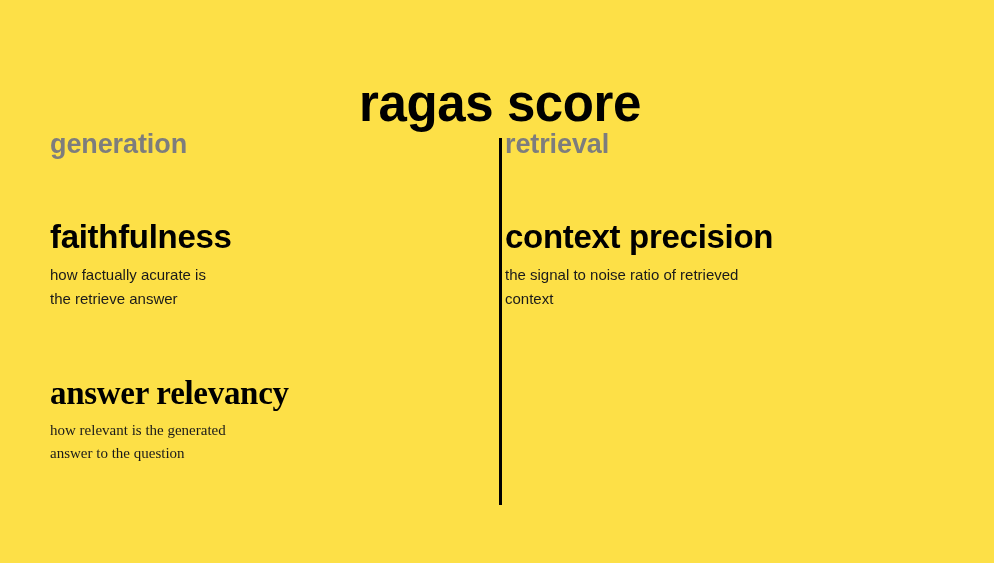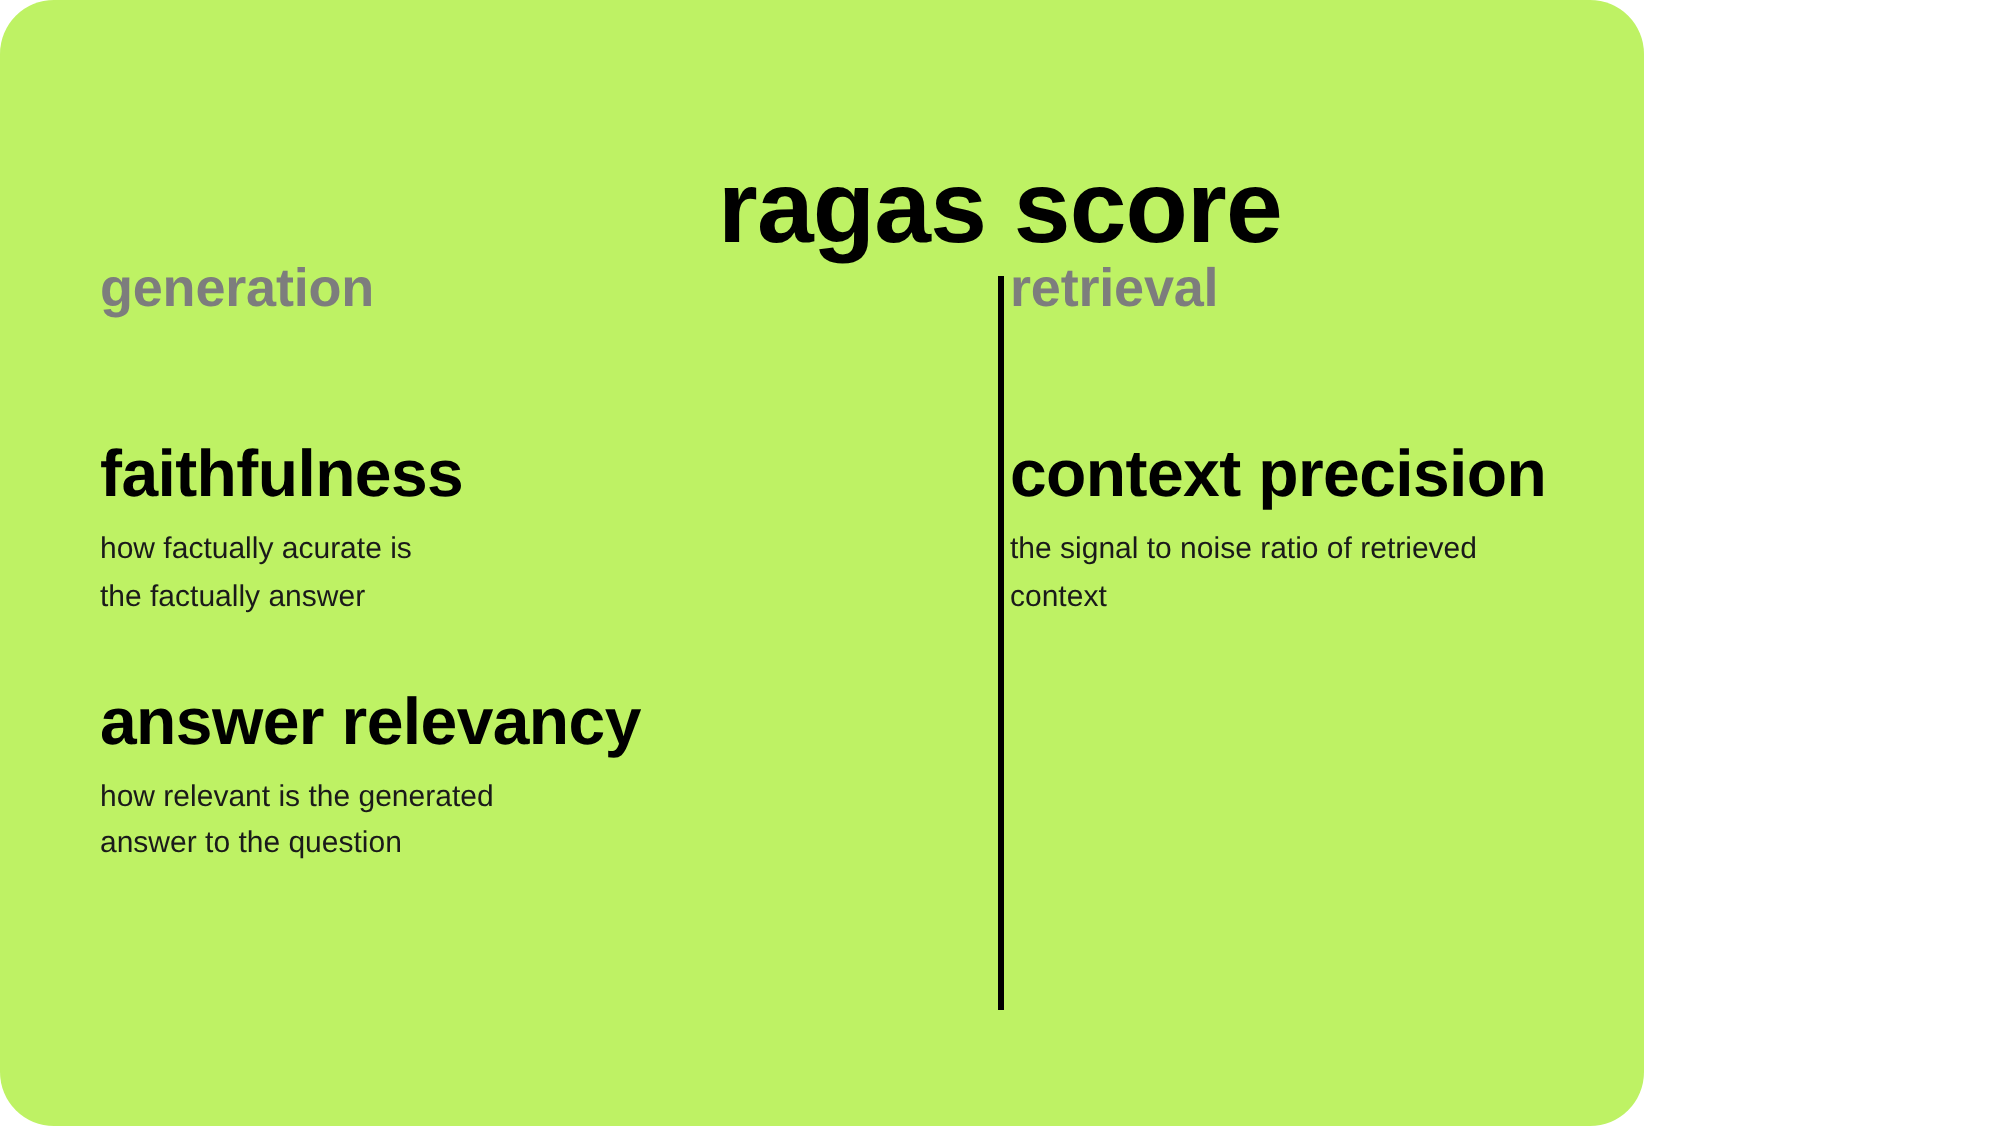--- a/index.html
+++ b/index.html
@@ -10,24 +10,23 @@
   body {
     width: 1000px;
     height: 563px;
     background: #ffffff;
     font-family: "Liberation Sans", sans-serif;
     overflow: hidden;
   }
 
   .slide {
     position: relative;
-    width: 822px;
+    width: 994px;
     height: 563px;
-    background: #bef264;
-    border-radius: 27px;
+    background: #fde047;
   }
 
   
   .slide-title {
     position: absolute;
     top: 43px;
     left: 0;
     width: 1000px;
     text-align: center;
     font-size: 51px;
@@ -64,21 +63,21 @@
     color: #7d7d7d;
     letter-spacing: -0.1px;
     line-height: 1.2;
     white-space: nowrap;
   }
 
   .metric {
     text-align: left;
   }
   .metric.first  { margin-top: 58px; }
-  .metric.second { margin-top: 32px; }
+  .metric.second { margin-top: 64px; font-family: Liberation Serif, serif; }
 
   .metric-name {
     font-size: 33px;
     font-weight: 700;
     color: #000000;
     letter-spacing: -0.3px;
     line-height: 1.18;
     white-space: nowrap;
   }
 
@@ -104,21 +103,21 @@
   <div class="divider"></div>
 
   <div class="column left">
 
     <div class="column-heading">generation</div>
 
     <div class="metric first">
       <div class="metric-name">faithfulness</div>
       <div class="metric-desc">
         <span class="desc-line">how factually acurate is</span>
-        <span class="desc-line">the factually answer</span>
+        <span class="desc-line">the retrieve answer</span>
       </div>
     </div>
 
     <div class="metric second">
       <div class="metric-name">answer relevancy</div>
       <div class="metric-desc">
         <span class="desc-line">how relevant is the generated</span>
         <span class="desc-line">answer to the question</span>
       </div>
     </div>

